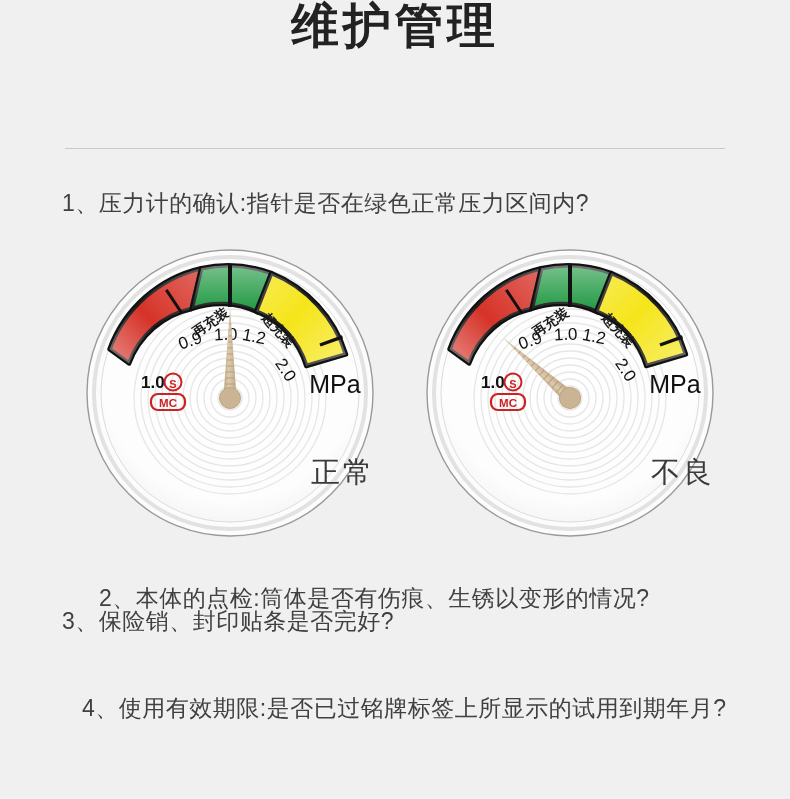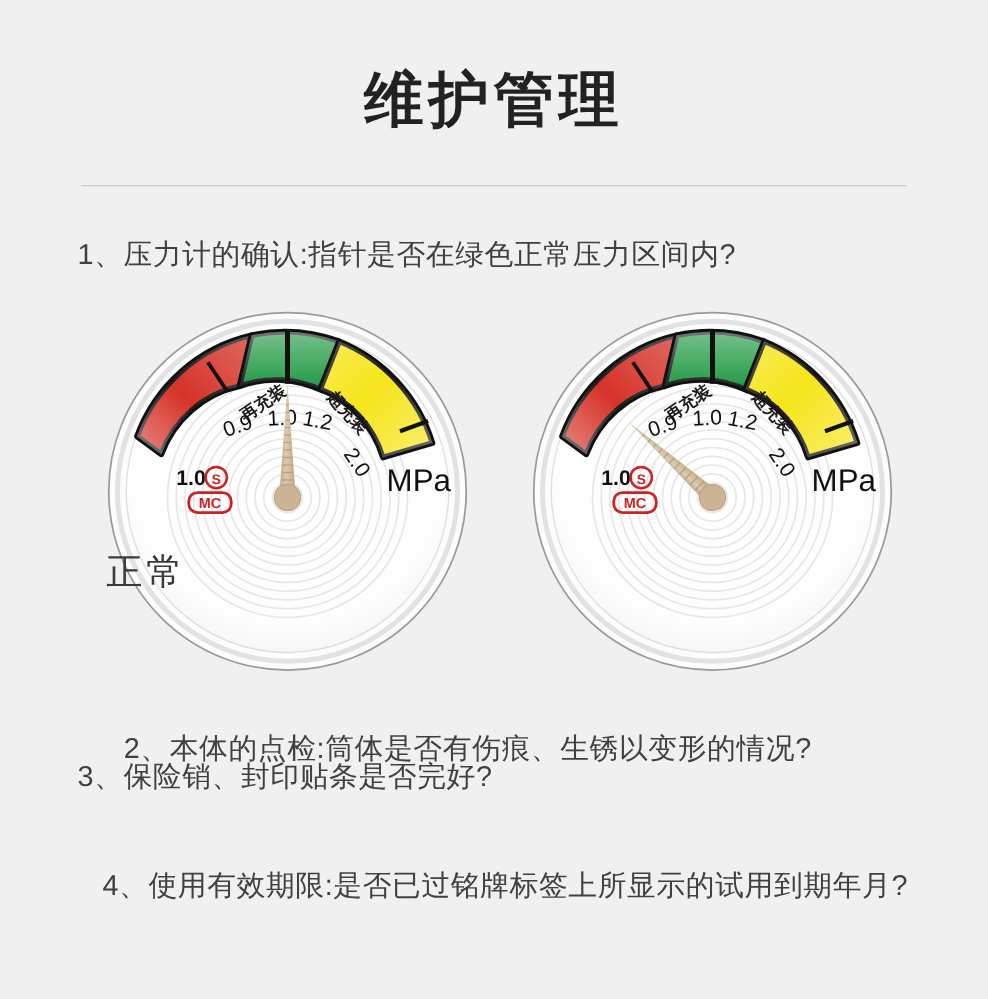--- a/index.html
+++ b/index.html
@@ -17,21 +17,20 @@
   }
 
   
   .page-title {
     text-align: center;
     font-size: 48px;
     font-weight: 700;
     color: #222222;
     letter-spacing: 4px;
     margin: 0;
-    padding-top: 55px;
     line-height: 1.1;
   }
   .title-divider {
     position: absolute;
     left: 65px;
     right: 65px;
     top: 148px;
     height: 1px;
     background: #c8c8c8;
   }
@@ -65,22 +64,22 @@
     height: 290px;
     top: 0;
   }
   #gauge-normal { left: 85px; }
   #gauge-bad    { left: 425px; }
   .gauge svg { display: block; width: 290px; height: 290px; }
 
   .gauge-verdict {
     position: absolute;
     width: 290px;
-    text-align: left;
-    top: 190px;
+    text-align: right;
+    top: 205px;
     font-size: 29px;
     color: #3a3a3a;
     letter-spacing: 3px;
     font-weight: 400;
     pointer-events: none;
   }
 </style>
 </head>
 <body>
 
@@ -294,19 +293,20 @@
           <line x1="142.0" y1="106" x2="148.0" y2="106"></line>
           <line x1="142.4" y1="100" x2="147.6" y2="100"></line>
           <line x1="142.8" y1="94" x2="147.2" y2="94"></line>
           <line x1="143.2" y1="88" x2="146.8" y2="88"></line>
           <line x1="143.5" y1="82" x2="146.5" y2="82"></line>
           <line x1="143.8" y1="76" x2="146.2" y2="76"></line>
         </g>
         <circle cx="145" cy="150" r="10.5" fill="#cbb494" stroke="#bda582" stroke-width="1"></circle>
       </g>
     </svg>
+    <div class="gauge-verdict">不良</div>
   </div>
 
 </div>
 
 <div class="q-line" id="q2">2、本体的点检:筒体是否有伤痕、生锈以变形的情况?</div>
 <div class="q-line" id="q3">3、保险销、封印贴条是否完好?</div>
 <div class="q-line" id="q4">4、使用有效期限:是否已过铭牌标签上所显示的试用到期年月?</div>
 
 </body></html>

